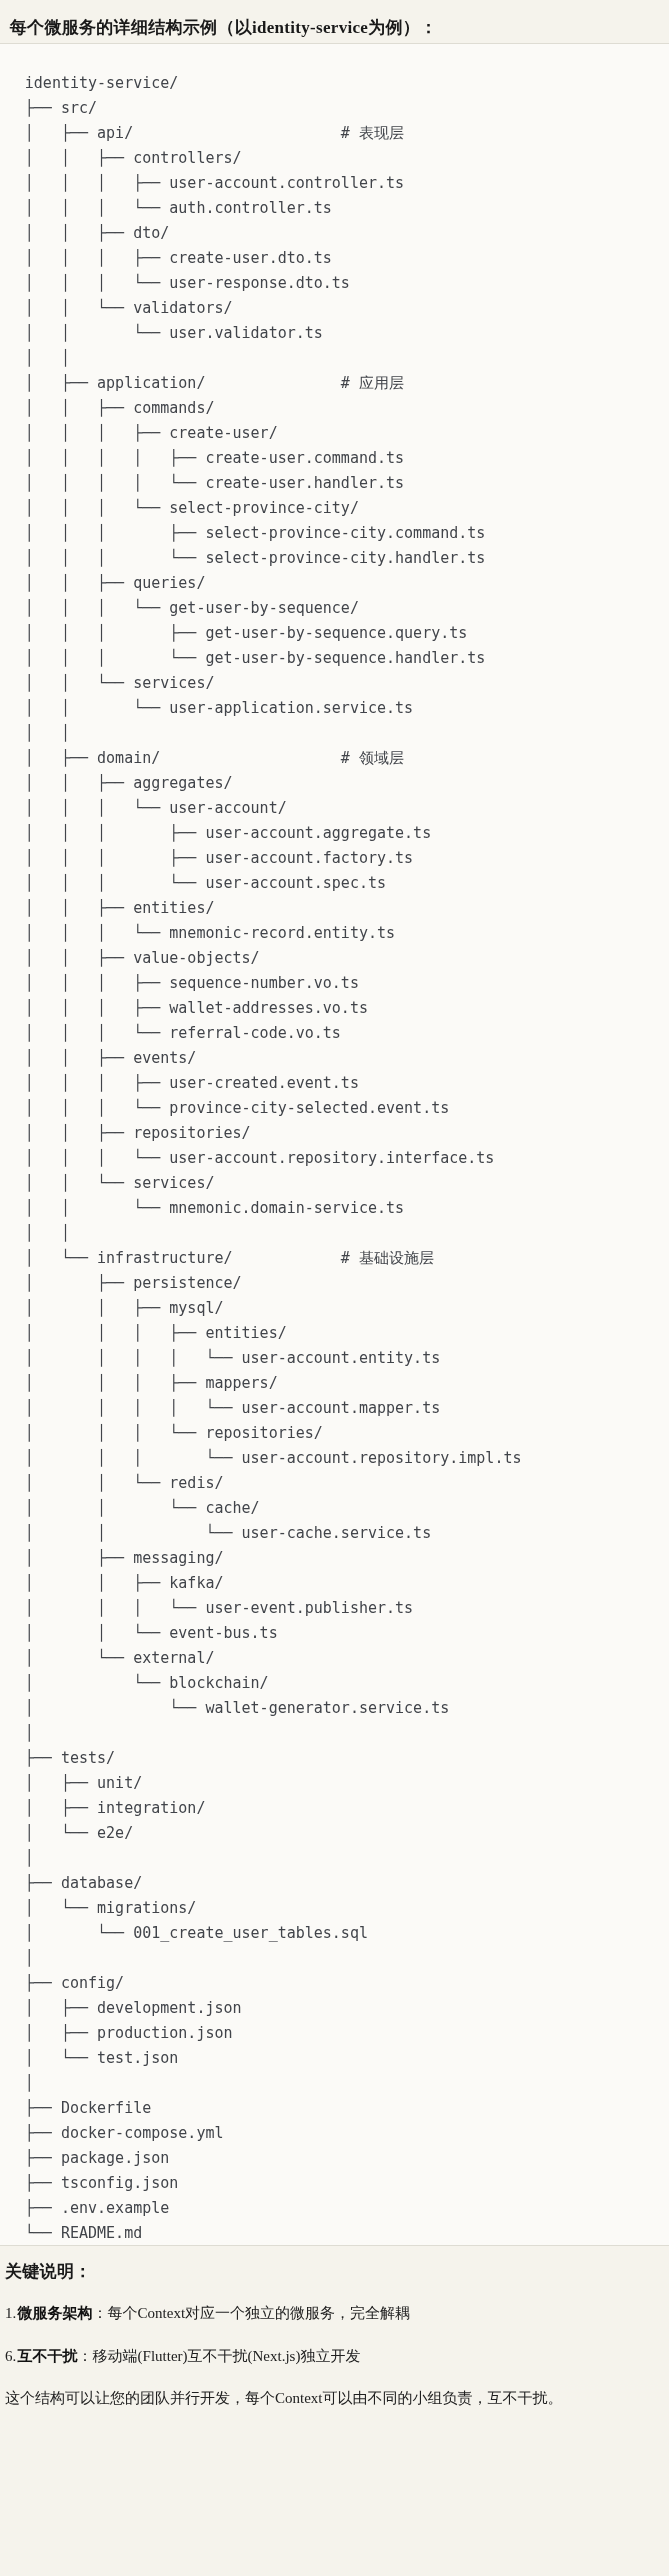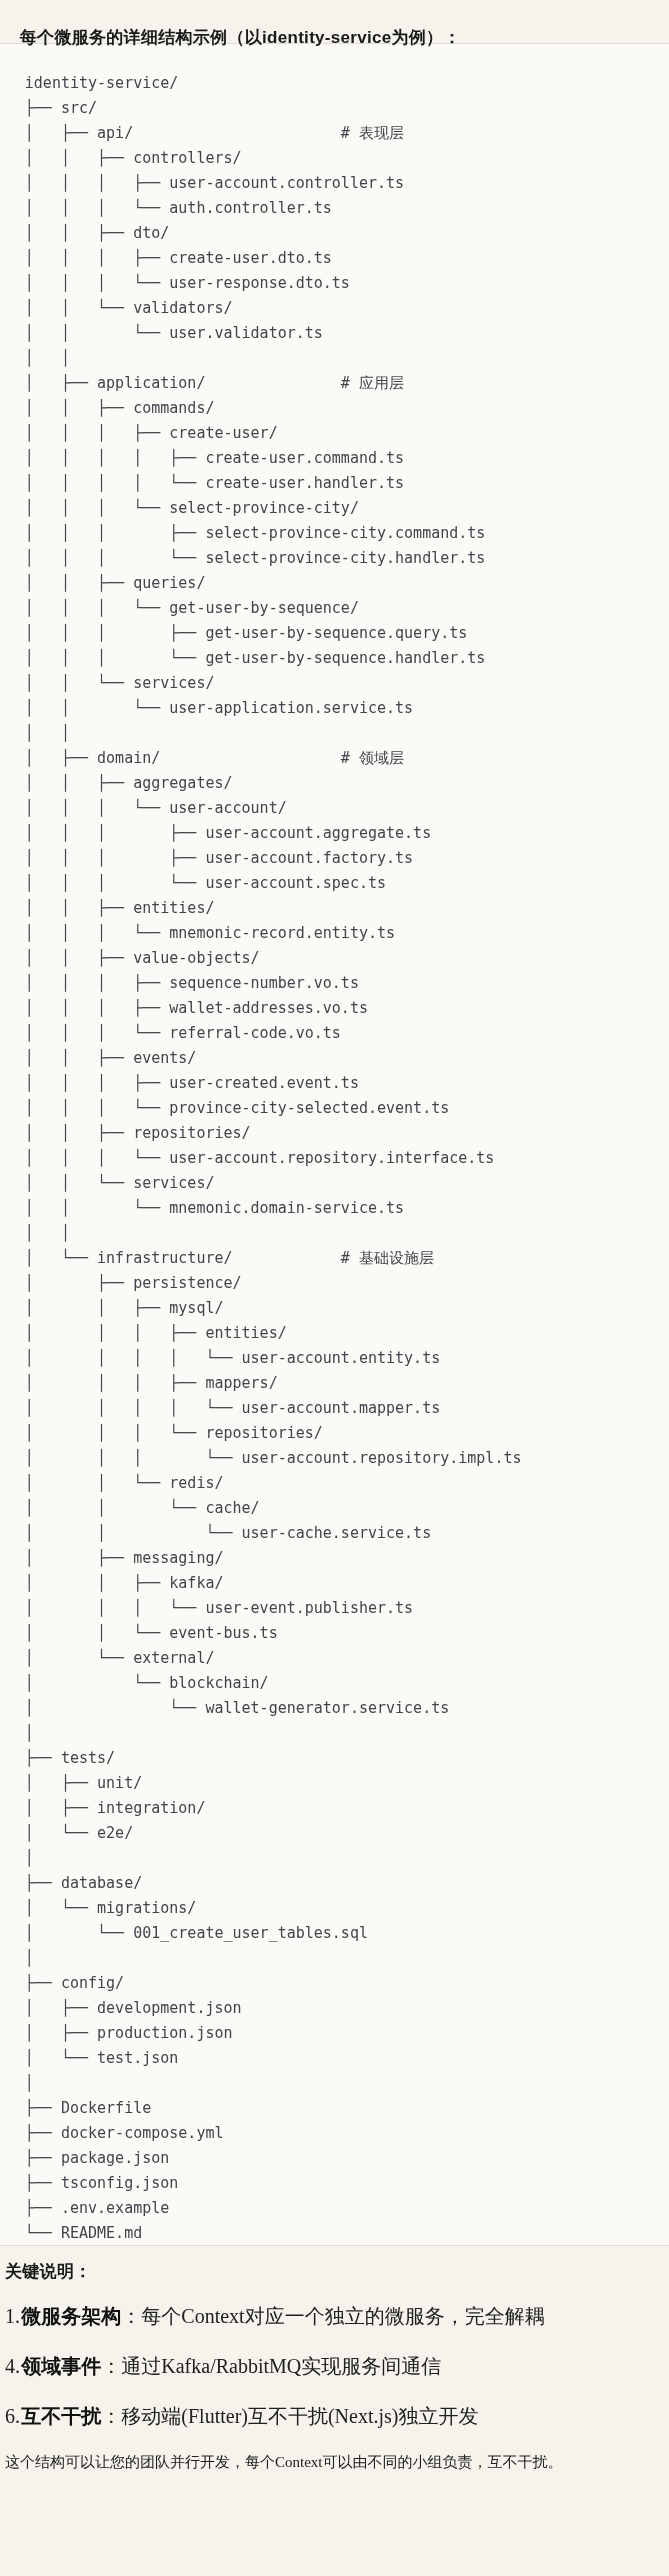--- a/index.html
+++ b/index.html
@@ -14,22 +14,22 @@
   }
   * { box-sizing: border-box; }
 
   .doc-header {
     height: 44px;
     border-bottom: 0.6px solid #dedcd3;
     padding: 8.8px 5px 0 3.8px;
     background: #f5f3ec;
   }
   .doc-title {
-    margin: 16px;
-    font-family: Liberation Sans, sans-serif;
+    margin: 6px;
+    font-family: Liberation Serif, serif;
     font-weight: 700;
     font-size: 17px;
     line-height: 25px;
     color: #191919;
     letter-spacing: 0.3px;
   }
 
   .code-section {
     height: 2202px;
     border-bottom: 0.6px solid #dedcd3;
@@ -54,22 +54,22 @@
   .notes-heading {
     margin: 0 0 21px 0;
     font-family: Liberation Sans, sans-serif;
     font-weight: 700;
     font-size: 17px;
     line-height: 21px;
     color: #191919;
     letter-spacing: 0.3px;
   }
   .note-item {
-    font-size: 20px;
-    line-height: 27px;
+    font-size: 15px;
+    line-height: 19px;
     margin: 0 0 23px 0;
     color: #202020;
   }
   .note-number { padding-right: 1.3px; }
   .note-label {
     font-family: "Liberation Sans", sans-serif;
     font-weight: 700;
     color: #111111;
   }
   .closing-paragraph {
@@ -176,21 +176,18 @@
 └── README.md</pre>
 </section>
 
 <section class="notes-section">
   <h2 class="notes-heading">关键说明：</h2>
 
   <div class="note-item">
     <span class="note-number">1.</span><span class="note-label">微服务架构</span><span class="note-text">：每个Context对应一个独立的微服务，完全解耦</span>
   </div>
   <div class="note-item">
-    <span class="note-number">4.</span><span class="note-label">领域事件</span><span class="note-text">：通过Kafka/RabbitMQ实现服务间通信</span>
-  </div>
-  <div class="note-item">
     <span class="note-number">6.</span><span class="note-label">互不干扰</span><span class="note-text">：移动端(Flutter)互不干扰(Next.js)独立开发</span>
   </div>
 
   <p class="closing-paragraph">这个结构可以让您的团队并行开发，每个Context可以由不同的小组负责，互不干扰。</p>
 </section>
 
 
 </body></html>

